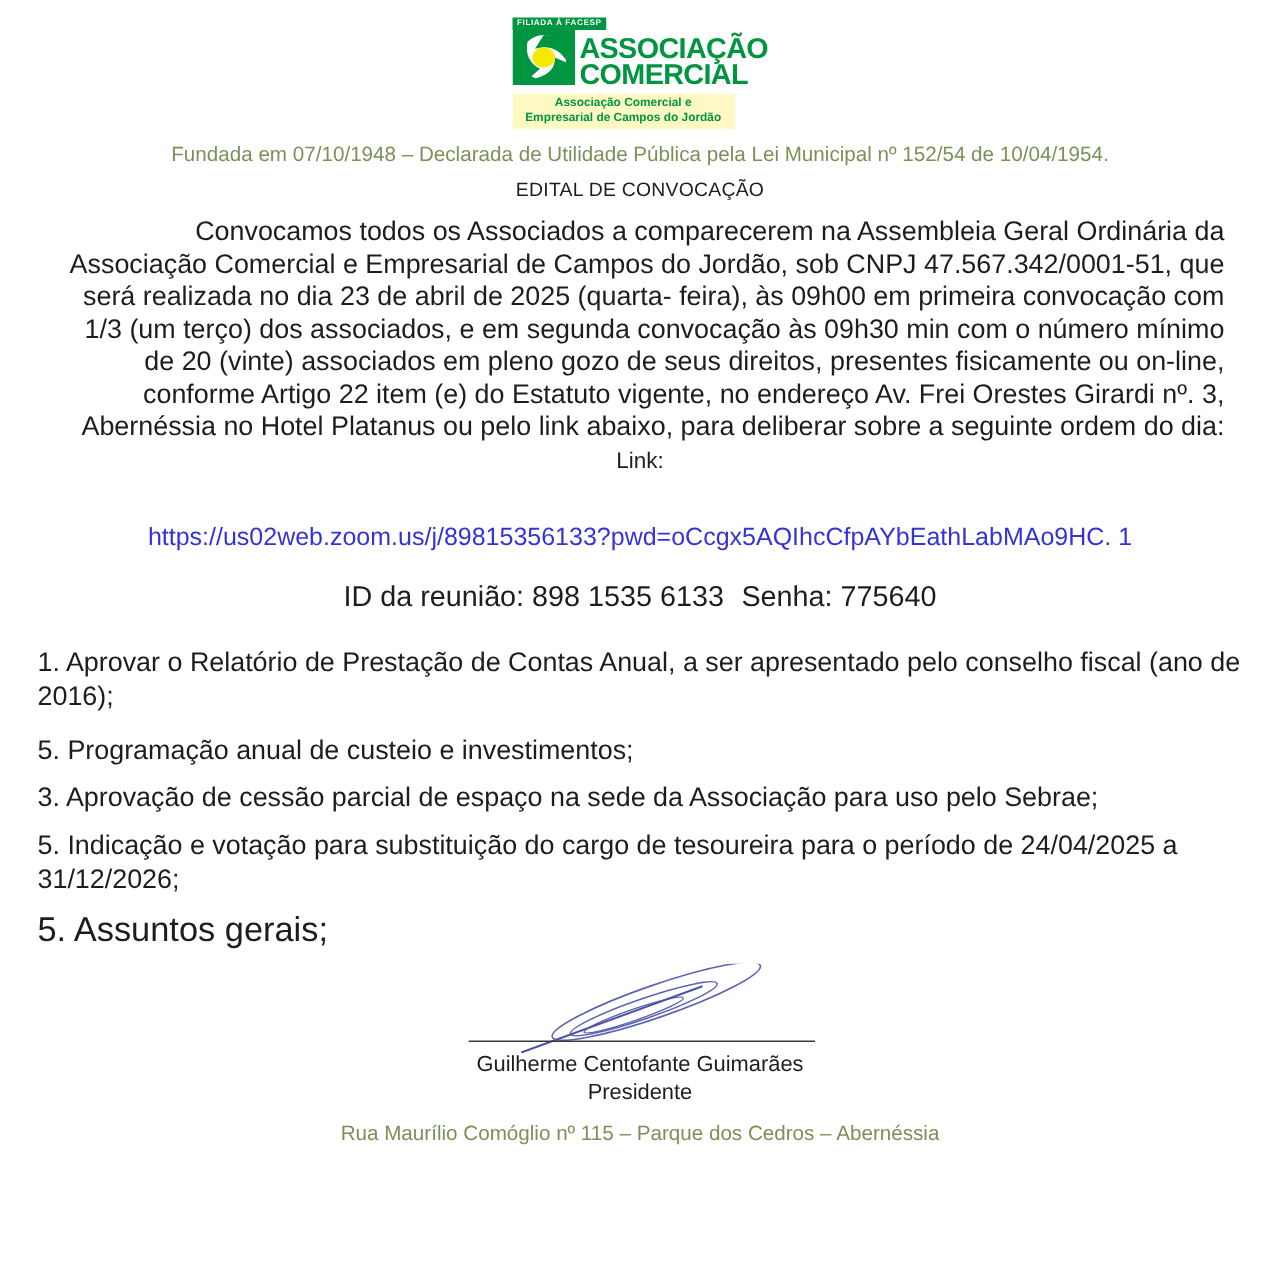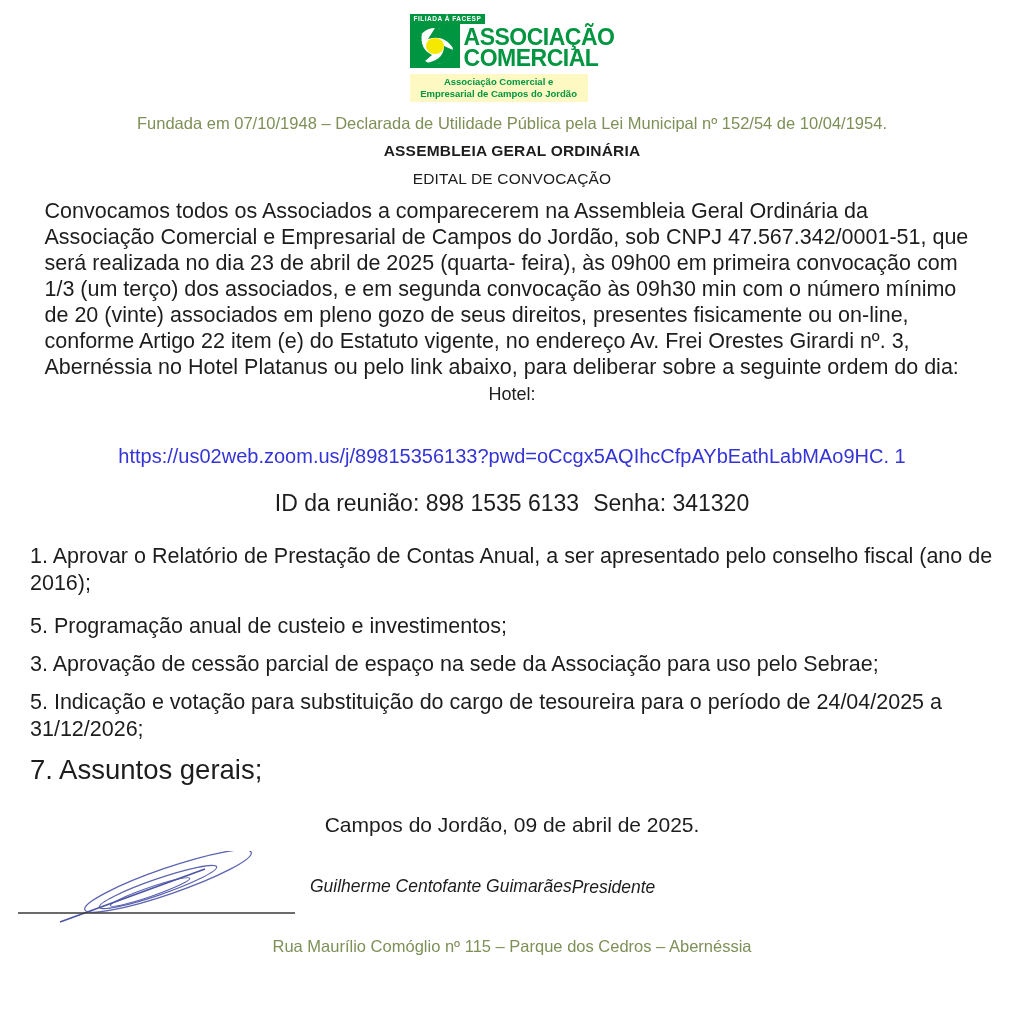--- a/index.html
+++ b/index.html
@@ -81,21 +81,21 @@
     font-size: 15.5px;
     letter-spacing: 0.2px;
   }
 
   
   .paragraph {
     margin: 10px auto 0 auto;
     width: 935px;
     font-size: 21.5px;
     line-height: 26px;
-    text-align: left;
+    text-align: right;
   }
   .link-label {
     margin-top: 4px;
     font-size: 18px;
   }
   .meeting-url {
     margin-top: 40px;
     font-size: 20px;
     color: #3434d6;
     text-decoration: none;
@@ -127,23 +127,22 @@
   }
 
   
   .date-line {
     margin-top: 30px;
     font-size: 21px;
   }
   .sig-block {
     margin-top: 14px;
     display: flex;
-    flex-direction: row;
+    flex-direction: column;
     align-items: center;
-    font-style: italic;
   }
   .sig-svg { display: block; }
   .signer-name { font-size: 17.5px; margin-top: -2px; }
   .signer-role { font-size: 17.5px; margin-top: 1px; text-align: right; }
 
   
   .footer { margin-top: 14px; }
   .footer-line {
     color: #7e8f57;
     font-size: 16.5px;
@@ -175,42 +174,40 @@
         </div>
       </div>
       <div class="logo-band">
         <div>Associação Comercial e</div>
         <div>Empresarial de Campos do Jordão</div>
       </div>
     </div>
   </div>
 
   <div class="founded center">Fundada em 07/10/1948 – Declarada de Utilidade Pública pela Lei Municipal nº 152/54 de 10/04/1954.</div>
-  <div class="doc-title center">ASSEMBLEIA GERAL ORDINÁRIA</div>
   <div class="doc-title2 center">EDITAL DE CONVOCAÇÃO</div>
 
   <div class="paragraph">Convocamos todos os Associados a comparecerem na Assembleia Geral Ordinária da Associação Comercial e Empresarial de Campos do Jordão, sob CNPJ 47.567.342/0001-51, que será realizada no dia 23 de abril de 2025 (quarta- feira), às 09h00 em primeira convocação com 1/3 (um terço) dos associados, e em segunda convocação às 09h30 min com o número mínimo de 20 (vinte) associados em pleno gozo de seus direitos, presentes fisicamente ou on-line, conforme Artigo 22 item (e) do Estatuto vigente, no endereço Av. Frei Orestes Girardi nº. 3, Abernéssia no Hotel Platanus ou pelo link abaixo, para deliberar sobre a seguinte ordem do dia:</div>
 
-  <div class="link-label center">Hotel:</div>
+  <div class="link-label center">Link:</div>
 
   <a class="meeting-url" href="#">https://us02web.zoom.us/j/89815356133?pwd=oCcgx5AQIhcCfpAYbEathLabMAo9HC. 1</a>
 
   <div class="meeting-id center">
-    <span>ID da reunião: 898 1535 6133</span><span class="pw">Senha: 341320</span>
+    <span>ID da reunião: 898 1535 6133</span><span class="pw">Senha: 775640</span>
   </div>
 
   <div class="agenda">
     <div class="agenda-item first">1. Aprovar o Relatório de Prestação de Contas Anual, a ser apresentado pelo conselho fiscal (ano de 2016);</div>
     <div class="agenda-item gap-before">5. Programação anual de custeio e investimentos;</div>
     <div class="agenda-item">3. Aprovação de cessão parcial de espaço na sede da Associação para uso pelo Sebrae;</div>
     <div class="agenda-item">5. Indicação e votação para substituição do cargo de tesoureira para o período de 24/04/2025 a 31/12/2026;</div>
-    <div class="agenda-item big">7. Assuntos gerais;</div>
-  </div>
-
-  <div class="date-line center">Campos do Jordão, 09 de abril de 2025.</div>
+    <div class="agenda-item big">5. Assuntos gerais;</div>
+  </div>
+
 
   <div class="sig-block">
     <span>
       <svg class="sig-svg" width="310" height="72" viewBox="0 0 310 72">
         <ellipse cx="168" cy="30" rx="88" ry="13" transform="rotate(-19 168 30)" fill="none" stroke="#5c63b0" stroke-width="1.3"></ellipse>
         <ellipse cx="158" cy="36" rx="62" ry="8" transform="rotate(-19 158 36)" fill="none" stroke="#5c63b0" stroke-width="1.2"></ellipse>
         <ellipse cx="150" cy="41" rx="42" ry="4.5" transform="rotate(-19 150 41)" fill="none" stroke="#5c63b0" stroke-width="1.1"></ellipse>
         <path d="M60 71 L205 18" fill="none" stroke="#4a54a6" stroke-width="1.6"></path>
         <line x1="18" y1="62" x2="295" y2="62" stroke="#3a3a3a" stroke-width="1.3"></line>
       </svg>

